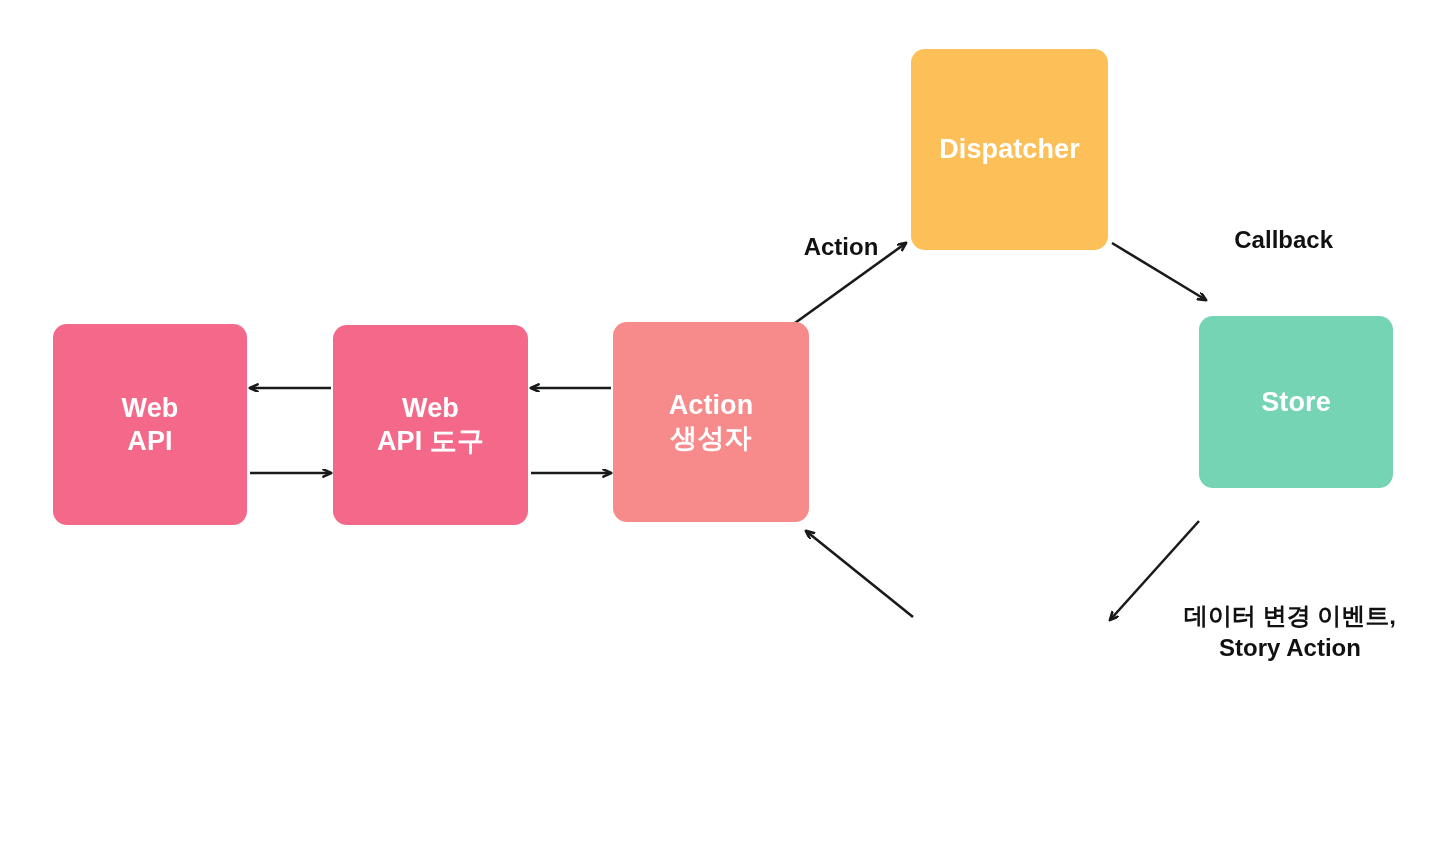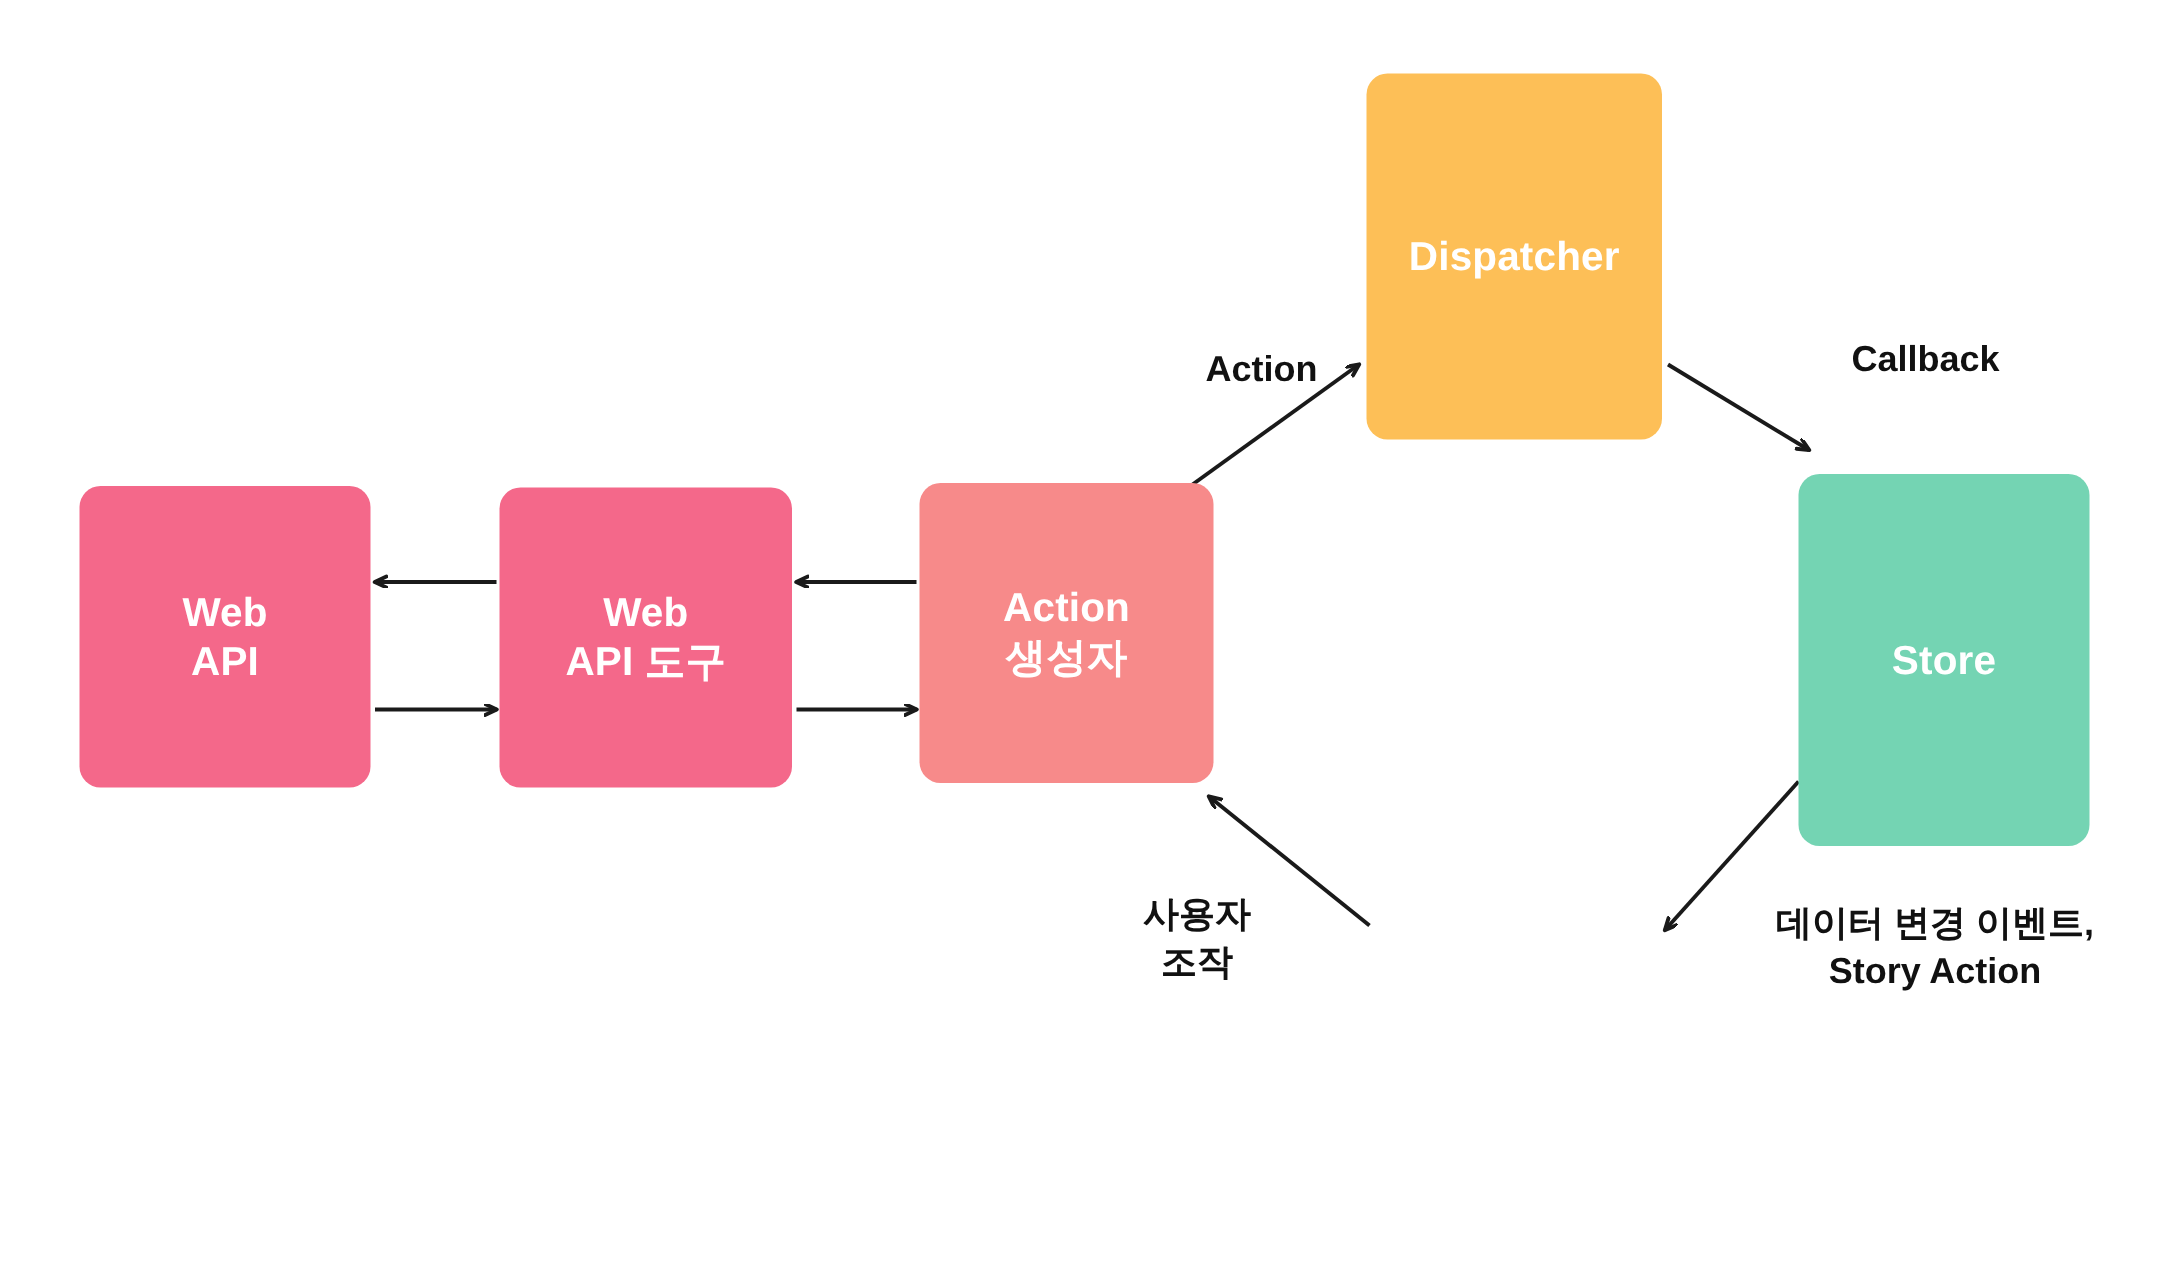--- a/index.html
+++ b/index.html
@@ -93,32 +93,30 @@
   <div class="node" style="left:333px; top:325px; width:195px; height:200px; background:#f4688a;">
     <span>Web
 API 도구</span>
   </div>
 
   <div class="node" style="left:613px; top:322px; width:196px; height:200px; background:#f78a8a;">
     <span>Action
 생성자</span>
   </div>
 
-  <div class="node" style="left:911px; top:49px; width:197px; height:244px; background:#fdbf57;text-align:center;">
+  <div class="node" style="left:911px; top:49px; width:197px; height:201px; background:#fdbf57;text-align:center;">
     <span>Dispatcher</span>
   </div>
 
-  <div class="node" style="left:1199px; top:316px; width:194px; height:248px; background:#74d4b3;">
+  <div class="node" style="left:1199px; top:316px; width:194px; height:172px; background:#74d4b3;">
     <span>Store</span>
   </div>
 
 
   <div class="edge-label" style="left:746px; top:231px; width:190px;">Action</div>
 
   <div class="edge-label" style="left:1133px; top:224px; width:200px;text-align:right;">Callback</div>
 
-  <div class="edge-label" style="left:718px; top:594px; width:160px;">사용자
-조작</div>
 
   <div class="edge-label" style="left:1140px; top:600px; width:300px;">데이터 변경 이벤트,
 Story Action</div>
 
 </div>
 
 </body></html>

